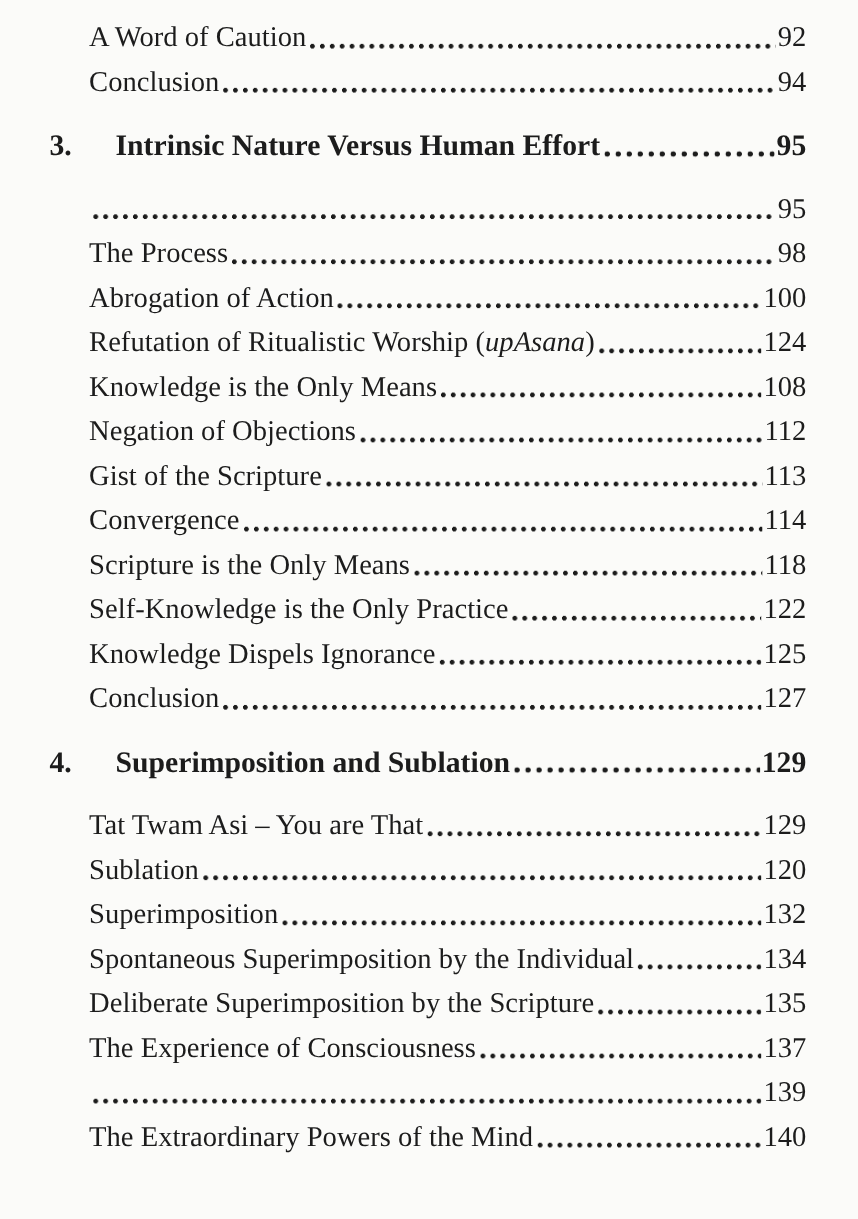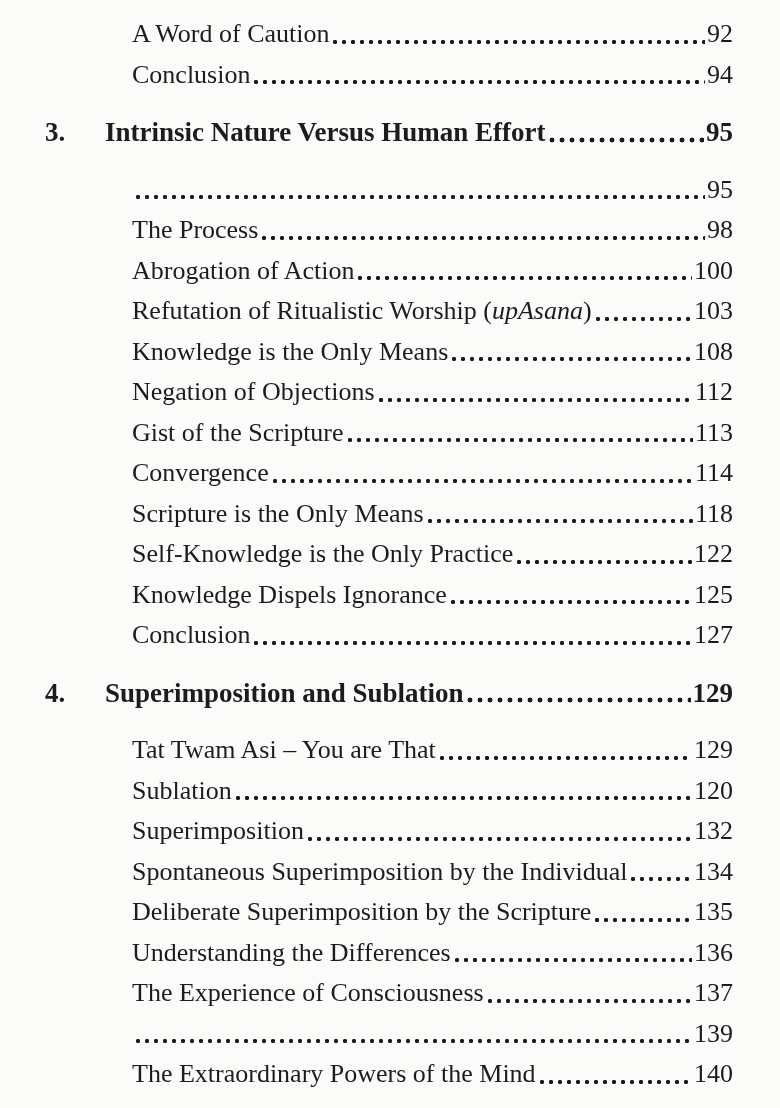--- a/index.html
+++ b/index.html
@@ -20,21 +20,21 @@
     padding:14px 47px 0 45px;
   }
   .row{
     display:flex;
     align-items:baseline;
     height:40.5px;
     line-height:40.5px;
     font-size:26px;
     white-space:nowrap;
   }
-  .row.entry{ margin-left:87px; }
+  .row.entry{ margin-left:36px; }
   .row.chapter{
     font-weight:bold;
     font-size:27px;
     margin:17px 0;
   }
   .row.chapter .num{
     flex:none;
     width:60px;
   }
   .title{ flex:none; }
@@ -93,21 +93,21 @@
 
   <div class="row entry">
     <span class="title">Abrogation of Action</span>
     <span class="dots"></span>
     <span class="pg">100</span>
   </div>
 
   <div class="row entry">
     <span class="title"><span>Refutation of Ritualistic Worship (</span><i>upAsana</i><span>)</span></span>
     <span class="dots"></span>
-    <span class="pg">103</span>
+    <span class="pg">124</span>
   </div>
 
   <div class="row entry">
     <span class="title">Knowledge is the Only Means</span>
     <span class="dots"></span>
     <span class="pg">108</span>
   </div>
 
   <div class="row entry">
     <span class="title">Negation of Objections</span>
@@ -181,25 +181,20 @@
     <span class="dots"></span>
     <span class="pg">134</span>
   </div>
 
   <div class="row entry">
     <span class="title">Deliberate Superimposition by the Scripture</span>
     <span class="dots"></span>
     <span class="pg">135</span>
   </div>
 
-  <div class="row entry">
-    <span class="title">Understanding the Differences</span>
-    <span class="dots"></span>
-    <span class="pg">136</span>
-  </div>
 
   <div class="row entry">
     <span class="title">The Experience of Consciousness</span>
     <span class="dots"></span>
     <span class="pg">137</span>
   </div>
 
   <div class="row entry">
     <span class="dots"></span>
     <span class="pg">139</span>

